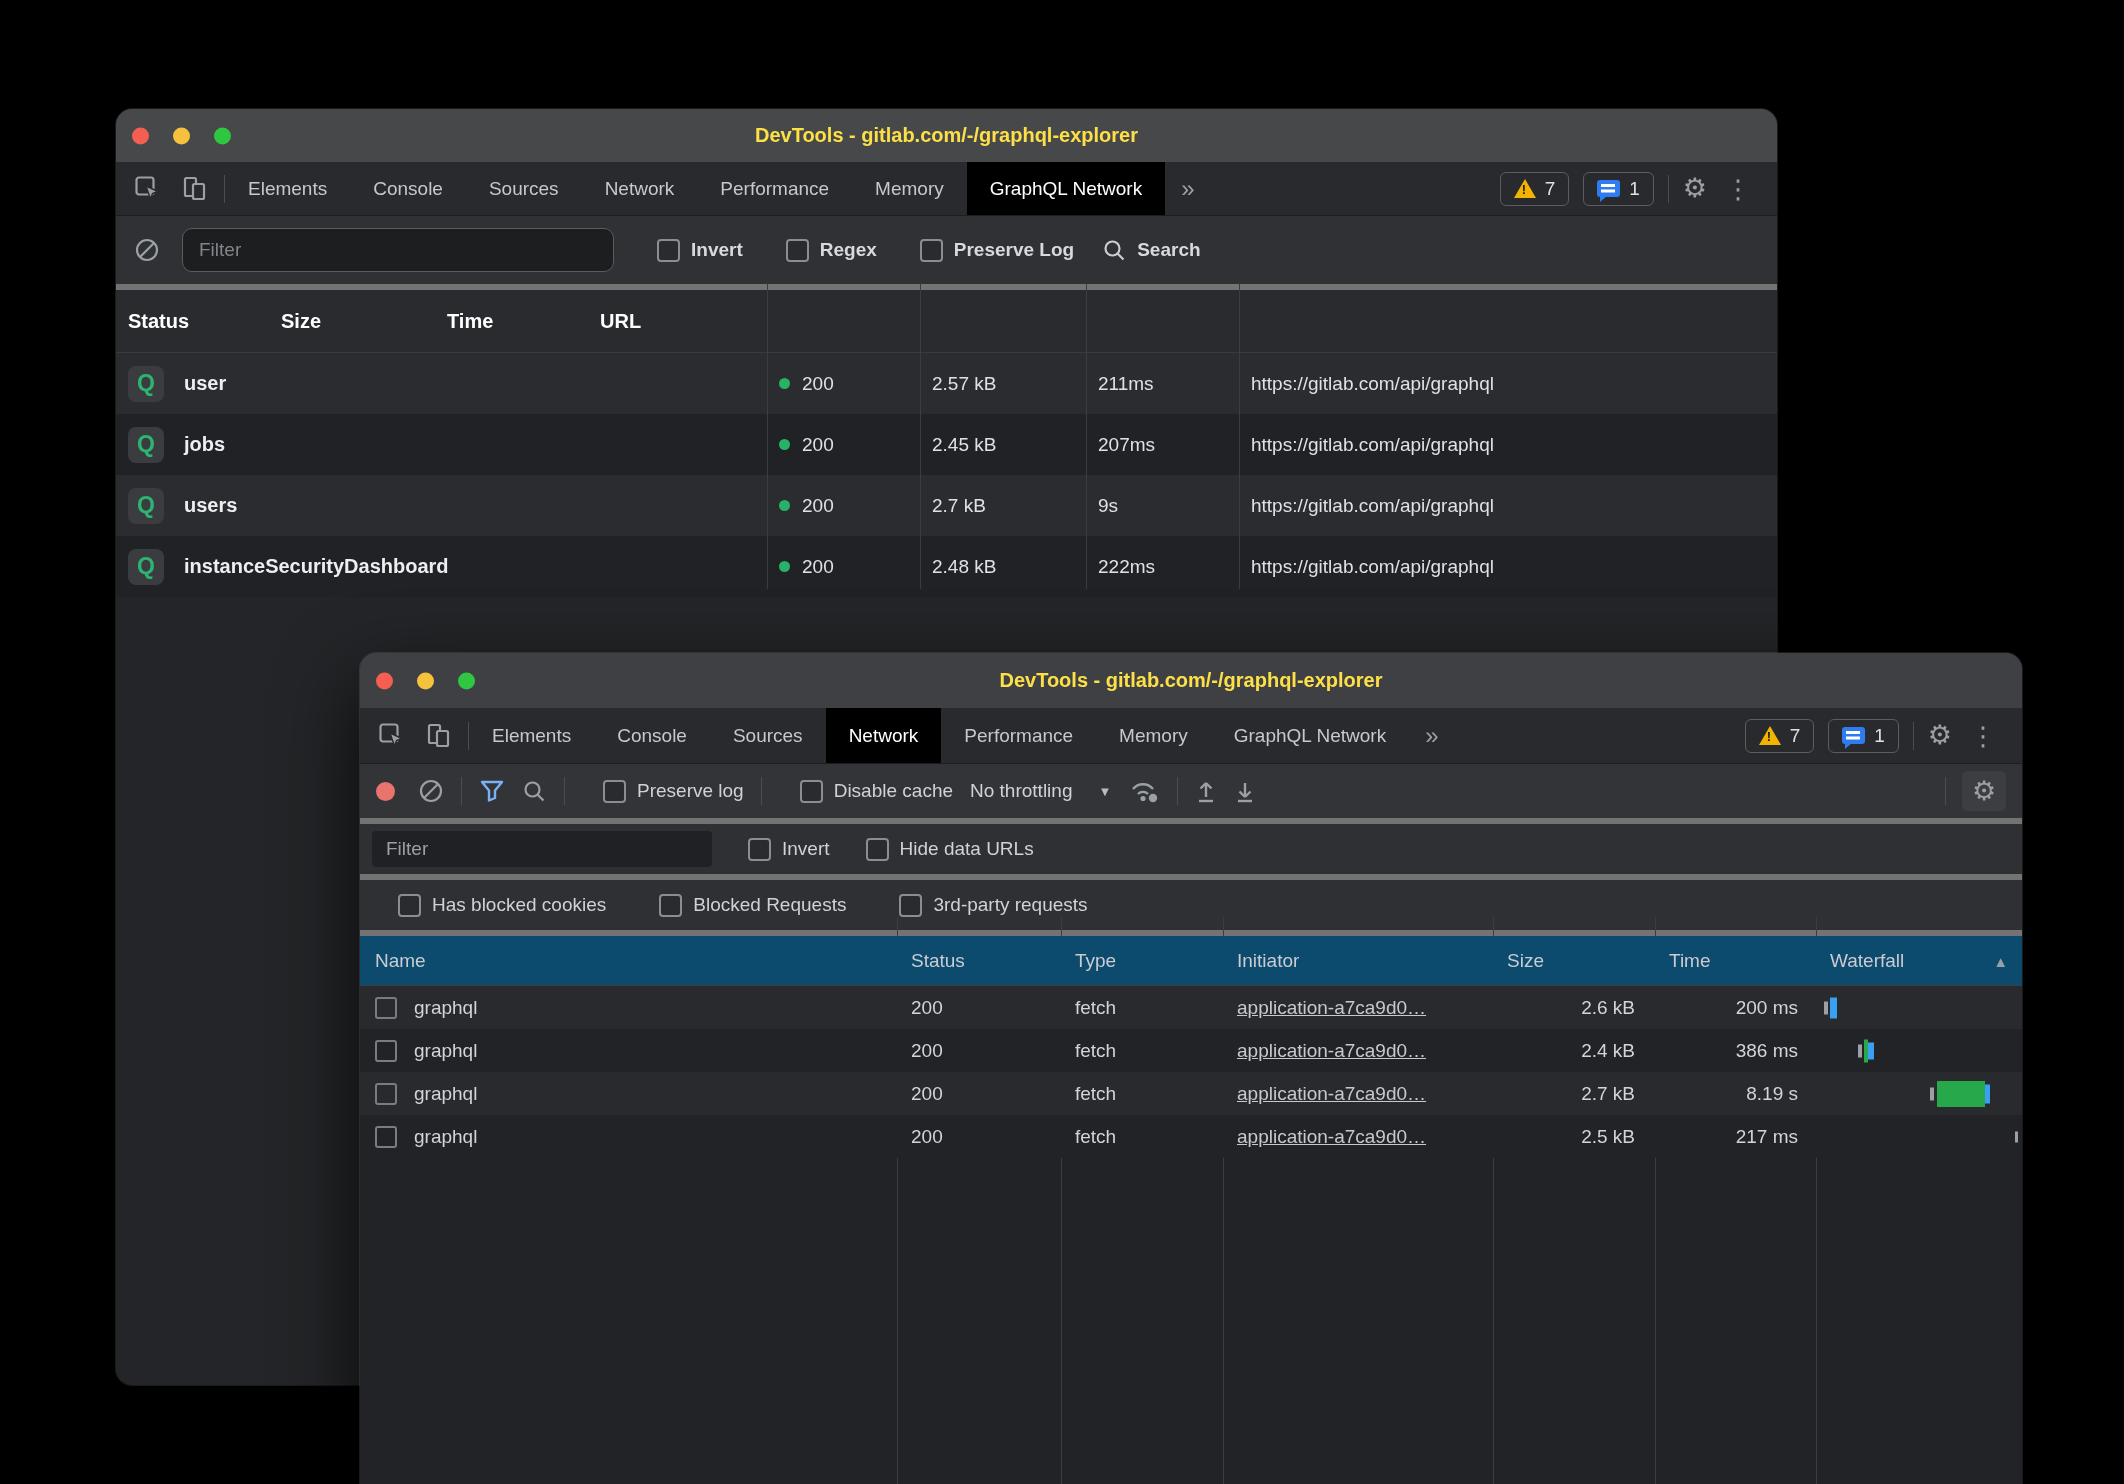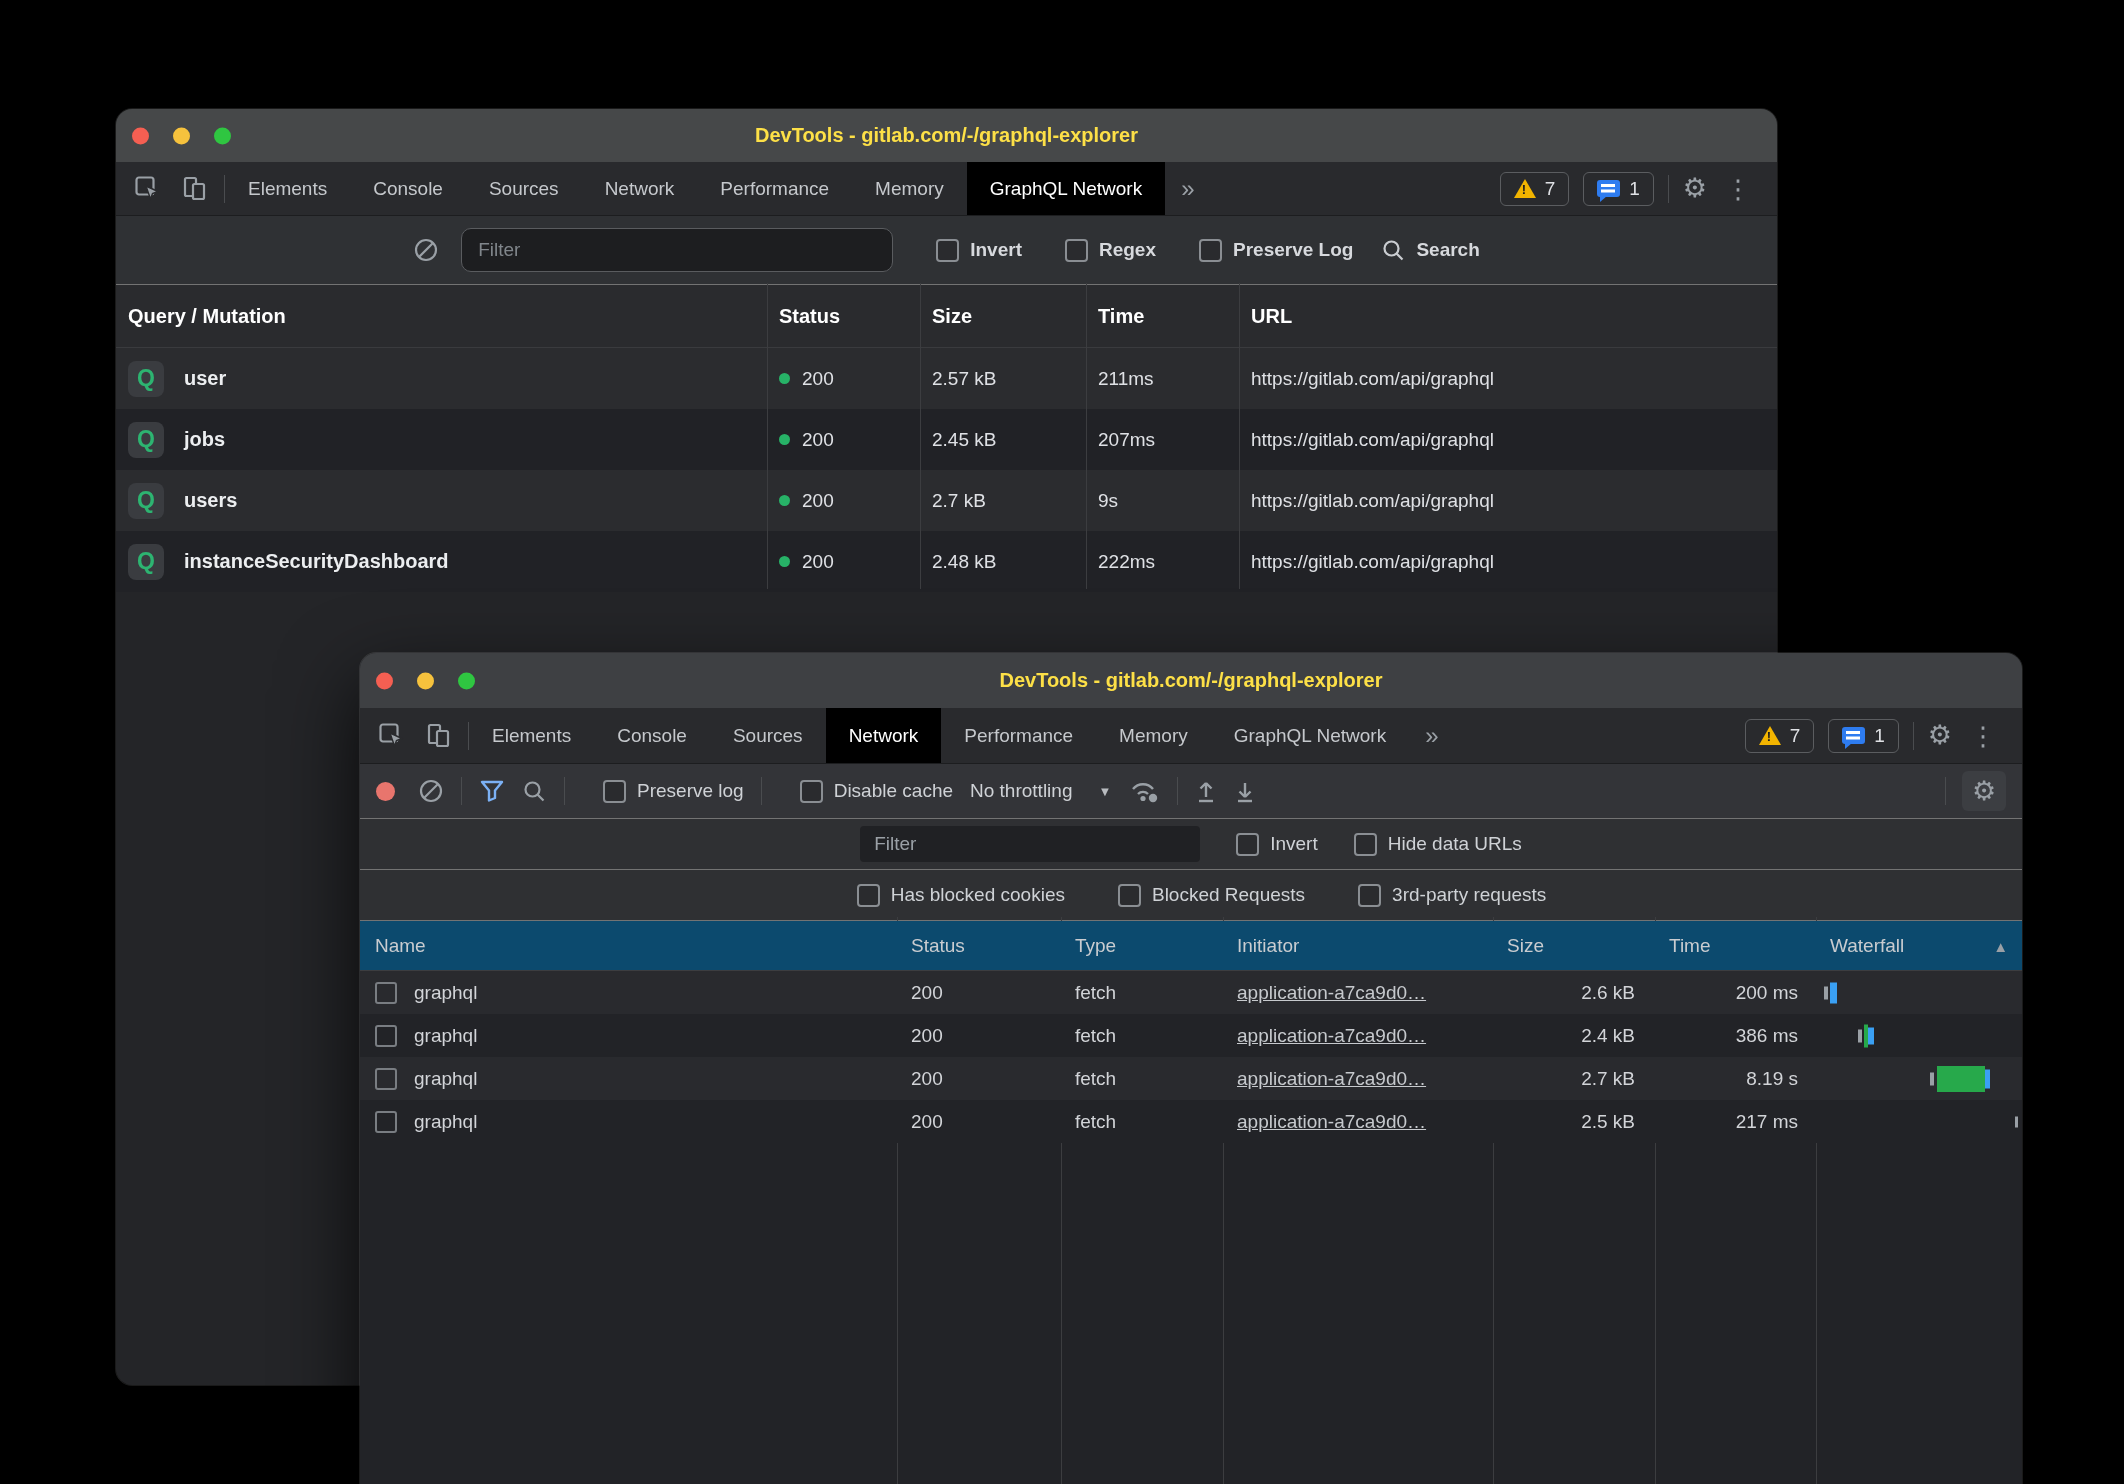--- a/index.html
+++ b/index.html
@@ -35,22 +35,22 @@
             border-right:11px solid transparent;border-bottom:19px solid #f2b400;}
   .warn-tri::after{content:"!";position:absolute;left:-3px;top:3px;font-size:13px;font-weight:700;color:#1d1d1d;}
   .chat{position:relative;width:23px;height:17px;background:#2e7cf0;border-radius:3px;}
   .chat::before{content:"";position:absolute;left:4px;top:4px;width:14px;height:2.5px;background:#fff;
                 box-shadow:0 5.5px 0 #fff;}
   .chat::after{content:"";position:absolute;left:3px;bottom:-5px;border-top:6px solid #2e7cf0;
                border-right:7px solid transparent;}
   .gear{font-size:27px;color:#9aa0a6;line-height:1;}
   .kebab{font-size:26px;color:#9aa0a6;line-height:1;padding:0 4px;letter-spacing:0;}
   
-  .bar{display:flex;align-items:center;background:#2f3134;border-bottom:1px solid #737373;
-       font-size:19px;color:#cfd2d6;justify-content:center;}
+  .bar{display:flex;align-items:center;background:#2f3134;border-bottom:6px solid #737373;
+       font-size:19px;color:#cfd2d6;}
   .cb{flex:none;width:19px;height:19px;border:2px solid #8a8e93;border-radius:4px;background:#2a2b2e;}
   .cb-item{display:flex;align-items:center;gap:11px;padding-left:21px;}
   
   #back-window .filter-toolbar{height:68px;gap:22px;padding:0 18px;}
   #back-window .filter-toolbar .cb-item{font-weight:600;color:#d7d9dd;}
   .filter-input{width:398px;height:42px;background:#1d1e20;border:1px solid #5a5c5f;border-radius:10px;
                 color:#e8eaed;padding:0 16px;font-size:19px;font-family:"Liberation Sans",sans-serif;outline:none;}
   .filter-input::placeholder{color:#80868b;}
   .search-group{display:flex;align-items:center;gap:10px;font-weight:600;color:#d7d9dd;margin-left:6px;}
   
@@ -198,21 +198,20 @@
       <span class="search-group">
         <svg width="25" height="25" viewBox="0 0 25 25">
             <circle cx="10.5" cy="10.5" r="7" fill="none" stroke="#c9ccd0" stroke-width="2.2"></circle>
             <line x1="15.5" y1="15.5" x2="21.5" y2="21.5" stroke="#c9ccd0" stroke-width="2.2"></line>
           </svg>
         <span>Search</span>
       </span>
     </div>
 
     <div class="bk-header">
-      <div class="c-qm">Query / Mutation</div>
       <div class="c-status">Status</div>
       <div class="c-size">Size</div>
       <div class="c-time">Time</div>
       <div class="c-url">URL</div>
     </div>
 
     <div class="bk-row odd">
       <div class="c-qm">
           <span class="q-badge">Q</span>
           <span class="bk-name">user</span>

